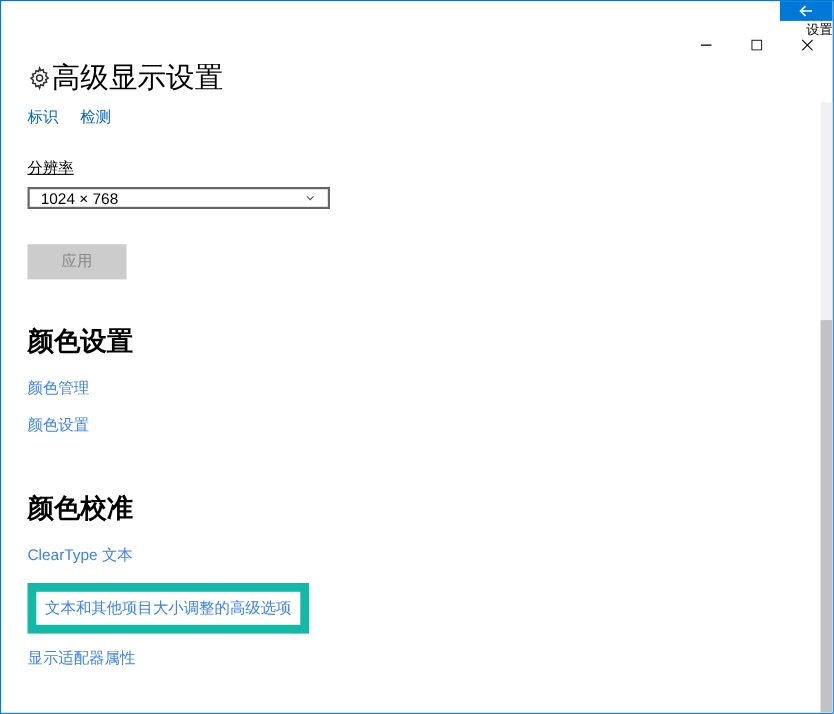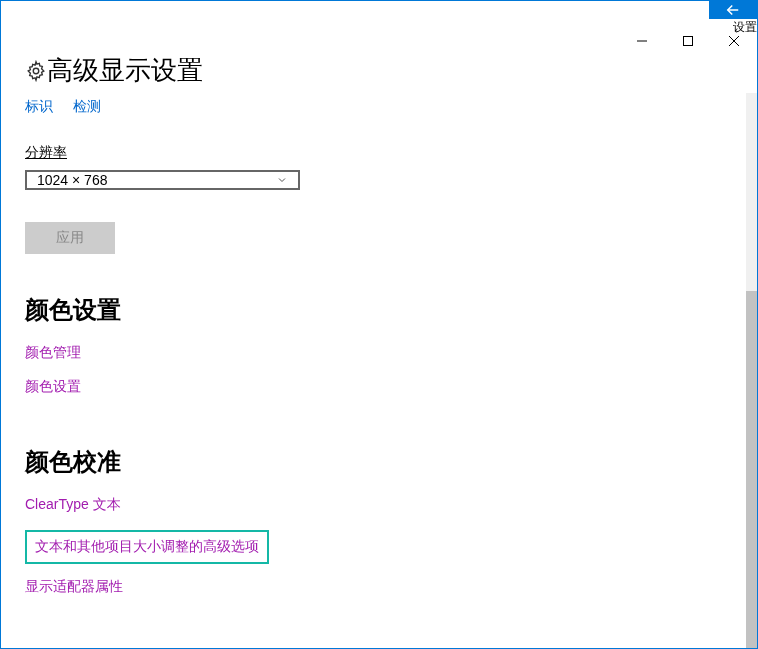--- a/index.html
+++ b/index.html
@@ -113,29 +113,29 @@
     align-items: center;
     justify-content: center;
     font-family: inherit;
   }
   .section-title {
     font-size: 24px;
     font-weight: 700;
     margin: 0 0 18px 0;
   }
   .vlink {
-    color: #a21caf;
+    color: #3b82f6;
     font-size: 14px;
     display: block;
     margin-bottom: 16px;
     text-decoration: none;
   }
   .section-gap { height: 34px; }
   .highlight-box {
-    border: 2px solid #14b8a6;
+    border: 8px solid #14b8a6;
     padding: 6px 8px;
     display: inline-block;
     margin-bottom: 14px;
   }
   .highlight-box .vlink { margin-bottom:0; }
   .scrollbar-track {
     position: absolute;
     right: 0;
     top: 60px;
     bottom: 0;

